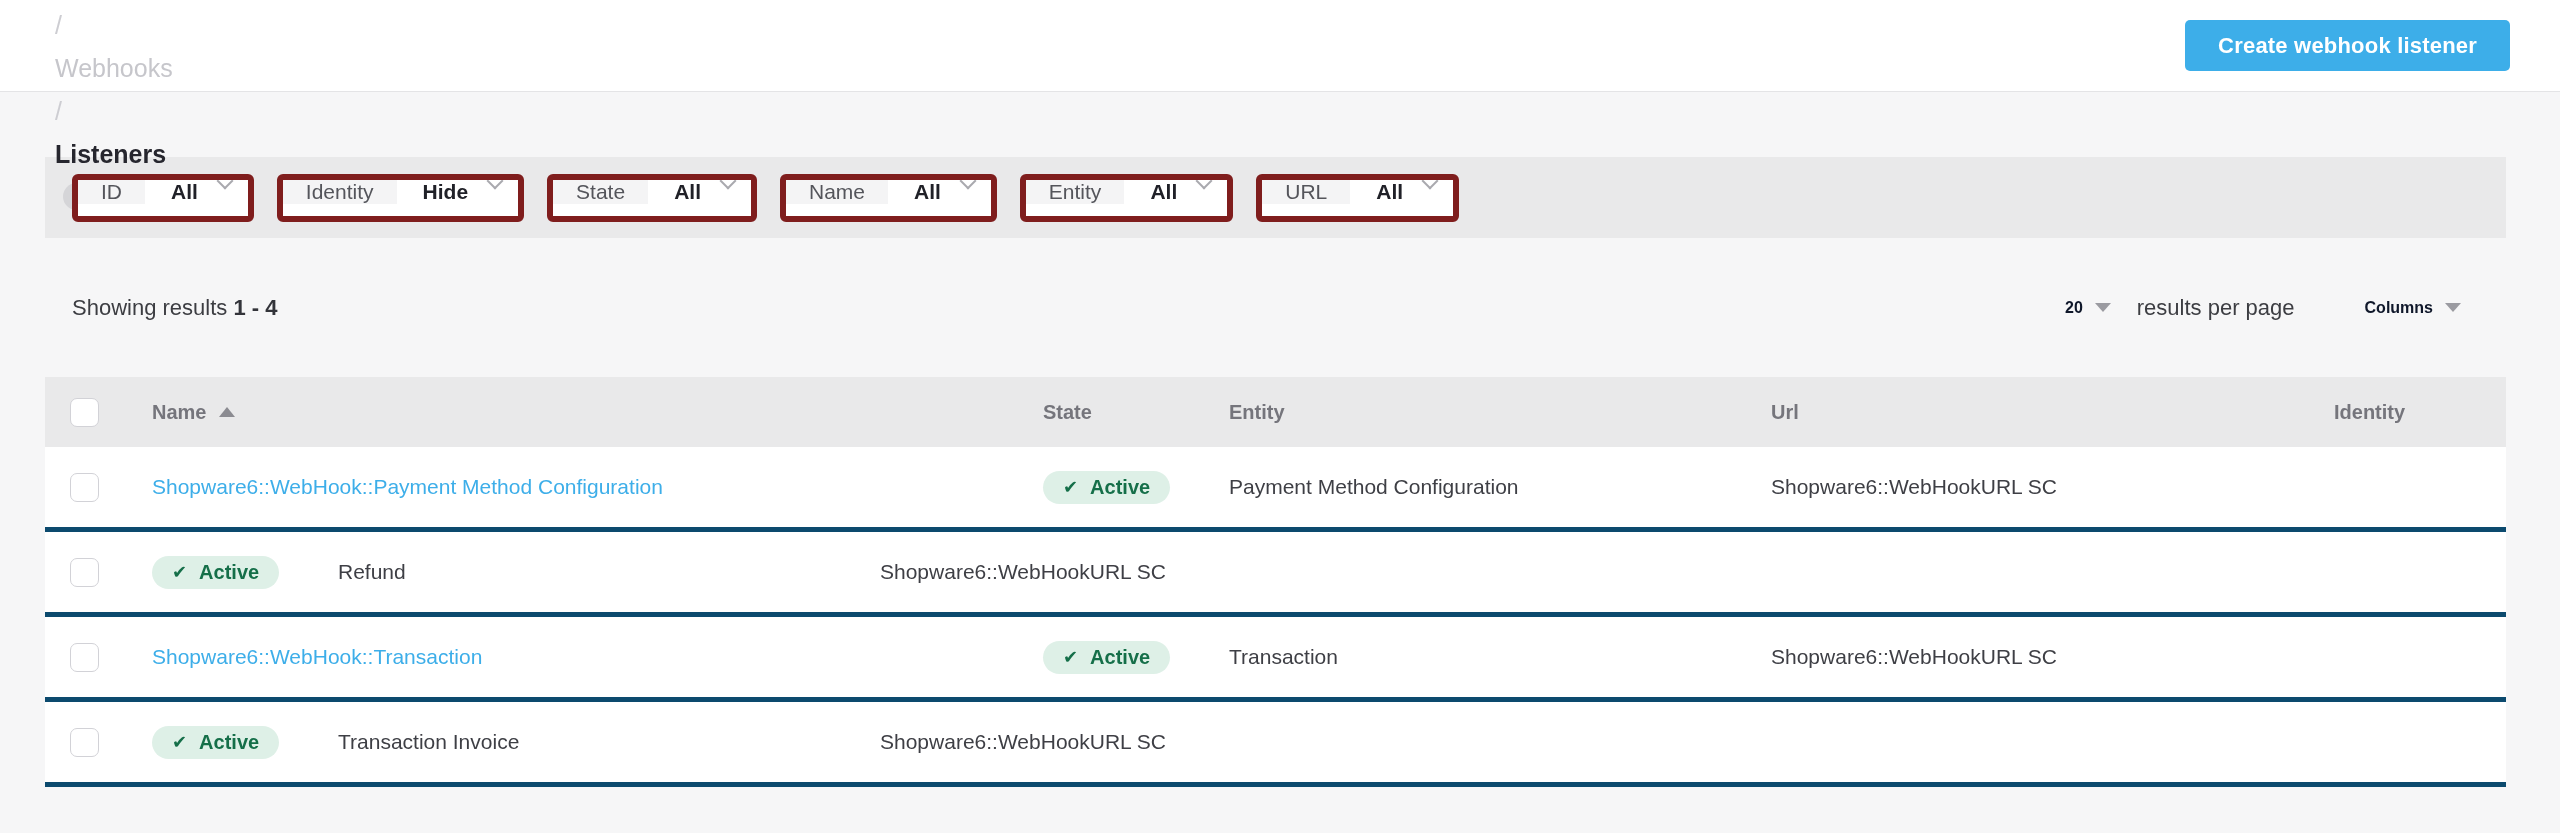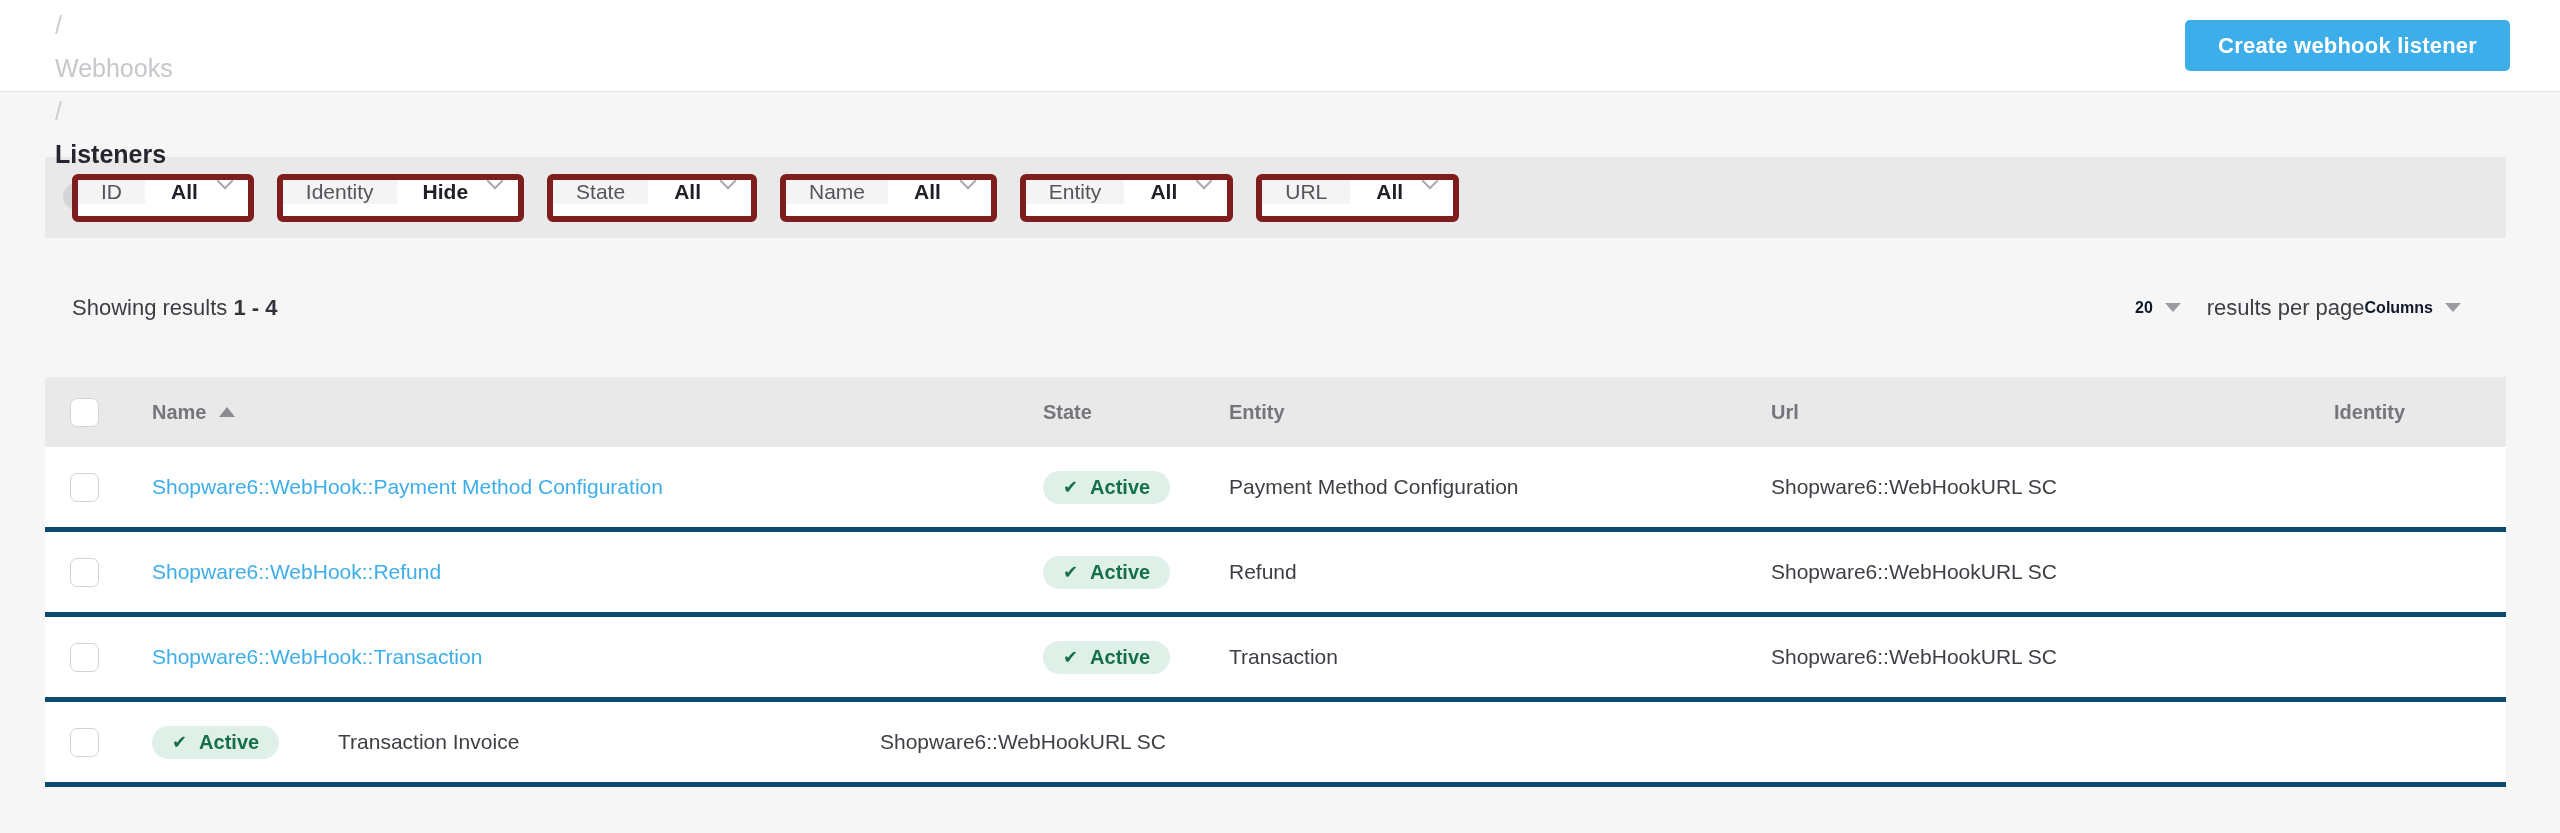--- a/index.html
+++ b/index.html
@@ -78,21 +78,21 @@
   .showing b { font-weight: 700; color: #33343a; }
   .rb-right { display: flex; align-items: center; }
   .dd { display: inline-flex; align-items: center; cursor: pointer; }
   .dd b { font-size: 16px; font-weight: 700; color: #0f172a; }
   .tri {
     width: 0; height: 0; display: inline-block; margin-left: 12px;
     border-left: 8px solid transparent; border-right: 8px solid transparent;
     border-top: 9px solid #9b9ba1;
   }
   .rp-label { font-size: 22px; color: #3c3d42; margin-left: 26px; text-align: center; }
-  .columns-dd { }
+  .columns-dd { margin-left: 70px; }
 
   
   .table { background: #ffffff; }
   .thead {
     background: #e9e9ea; height: 70px;
     display: flex; align-items: center;
     font-size: 20px; font-weight: 700; color: #75757c;
   }
   .trow {
     height: 85px; display: flex; align-items: center;
@@ -236,23 +236,20 @@
         </div>
         <div class="cell col-entity">Payment Method Configuration</div>
         <div class="cell col-url">Shopware6::WebHookURL SC</div>
         <div class="cell col-identity"></div>
       </div>
 
       <div class="trow">
         <div class="cell col-check">
           <span class="checkbox"></span>
         </div>
-        <div class="cell col-name">
-          <a class="row-link">Shopware6::WebHook::Refund</a>
-        </div>
         <div class="cell col-state">
           <span class="badge">
             <span class="badge-check">✔</span>
             <span>Active</span>
           </span>
         </div>
         <div class="cell col-entity">Refund</div>
         <div class="cell col-url">Shopware6::WebHookURL SC</div>
         <div class="cell col-identity"></div>
       </div>

